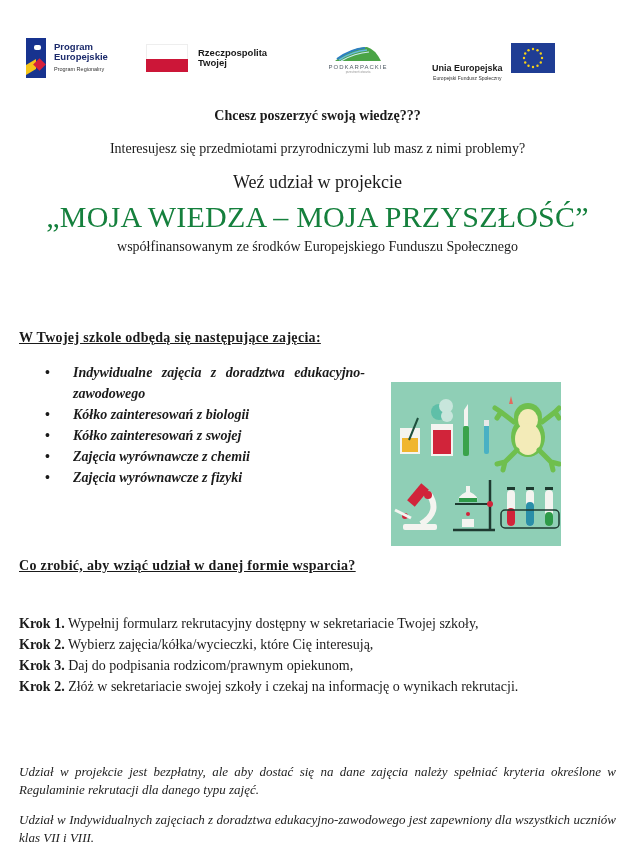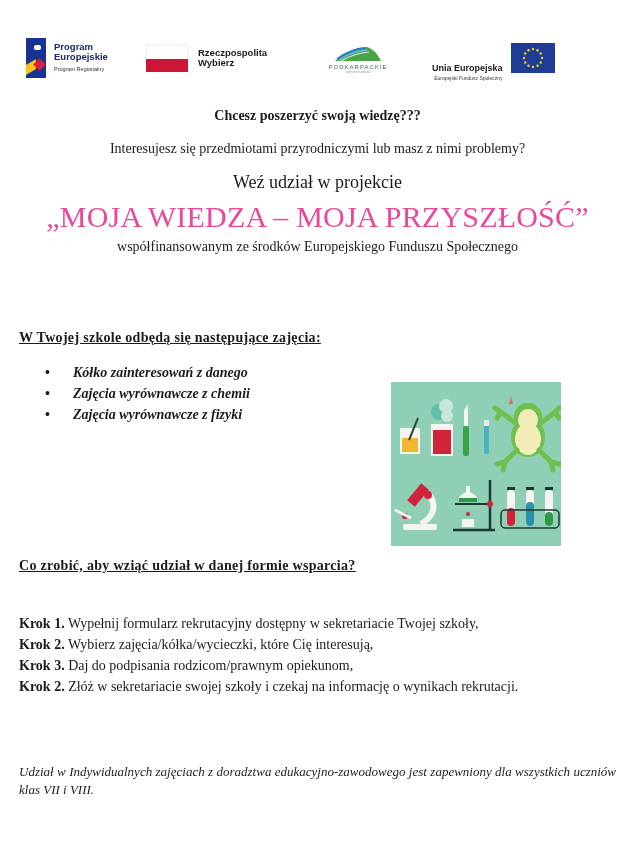--- a/index.html
+++ b/index.html
@@ -23,31 +23,31 @@
   .flag-pl .w { flex: 1; background: #ffffff; border: 1px solid #eee; border-bottom: none; }
   .flag-pl .r { flex: 1; background: #cc1638; }
   .rp-text { font-family: "Liberation Sans", "DejaVu Sans", sans-serif; font-size: 9.5px; font-weight: bold; color: #1a1a1a; line-height: 10px; }
 
   .logo-pk { left: 318px; flex-direction: column; justify-content: center; width: 80px; }
   .pk-mark { width: 50px; height: 20px; }
   .pk-text { font-family: "Liberation Sans", "DejaVu Sans", sans-serif; font-size: 6px; letter-spacing: 1px; color: #55606a; margin-top: 1px; }
   .pk-sub { font-family: "Liberation Sans", "DejaVu Sans", sans-serif; font-size: 3px; color: #999; }
 
   .logo-ue { left: 432px; }
-  .ue-text { font-family: "Liberation Sans", "DejaVu Sans", sans-serif; text-align: right; margin-right: 8px; line-height: 10px; margin-top: 30px; }
+  .ue-text { font-family: "Liberation Sans", "DejaVu Sans", sans-serif; text-align: center; margin-right: 8px; line-height: 10px; margin-top: 30px; }
   .ue-text .t1 { font-size: 9px; font-weight: bold; color: #1a1a1a; display: block; }
   .ue-text .t2 { font-size: 5px; color: #333; display: block; }
   .flag-eu { width: 44px; height: 30px; background: #1f3d94; position: relative; }
 
   
   .center { position: absolute; left: 0; width: 635px; text-align: center; }
   .q { top: 108px; font-size: 14px; font-weight: bold; }
   .intro { top: 141px; font-size: 14px; }
   .take { top: 172px; font-size: 18px; }
-  .title { top: 200px; font-size: 30px; color: #ec4899; letter-spacing: 0.2px; }
+  .title { top: 200px; font-size: 30px; color: #15803d; letter-spacing: 0.2px; }
   .cofund { top: 239px; font-size: 14px; }
 
   
   .sec1-head { position: absolute; left: 19px; top: 330px; font-size: 14px; font-weight: bold; text-decoration: underline; letter-spacing: 0.3px; }
   .activities { position: absolute; left: 45px; top: 362px; width: 320px; list-style: none; }
   .activities li { position: relative; padding-left: 28px; font-size: 14px; font-weight: bold; font-style: italic; line-height: 21px; text-align: justify; }
   .activities li::before { content: "\2022"; position: absolute; left: 0; top: 0; font-style: normal; }
   .activities li.first { text-align-last: left; }
 
   
@@ -81,21 +81,21 @@
     </div>
   </div>
 
   <div class="logo logo-rp">
     <div class="flag-pl">
         <span class="w"></span>
         <span class="r"></span>
       </div>
     <div class="rp-text">
       <div>Rzeczpospolita</div>
-      <div>Wybierz</div>
+      <div>Twojej</div>
     </div>
   </div>
 
   <div class="logo logo-pk">
     <svg class="pk-mark" viewBox="0 0 50 20">
       <path d="M2 18 Q20 4 34 4 Q42 6 48 18 Z" fill="#4aa446"></path>
       <path d="M4 16 Q18 6 32 5" stroke="#2d7fc1" stroke-width="2" fill="none"></path>
       <path d="M6 17 Q20 8 34 7" stroke="#66b8e0" stroke-width="1.5" fill="none"></path>
       <path d="M8 18 Q22 10 36 9" stroke="#cfe9f4" stroke-width="1.2" fill="none"></path>
     </svg>
@@ -129,21 +129,23 @@
 </div>
 
 <div class="center q">Chcesz poszerzyć swoją wiedzę???</div>
 <div class="center intro">Interesujesz się przedmiotami przyrodniczymi lub masz z nimi problemy?</div>
 <div class="center take">Weź udział w projekcie</div>
 <div class="center title">„MOJA WIEDZA – MOJA PRZYSZŁOŚĆ”</div>
 <div class="center cofund">współfinansowanym ze środków Europejskiego Funduszu Społecznego</div>
 
 <div class="sec1-head">W Twojej szkole odbędą się następujące zajęcia:</div>
 <ul class="activities">
-  <li>Kółko zainteresowań z danego</li>
+  <li class="first">Indywidualne zajęcia z doradztwa edukacyjno-zawodowego</li>
+  <li>Kółko zainteresowań z biologii</li>
+  <li>Kółko zainteresowań z swojej</li>
   <li>Zajęcia wyrównawcze z chemii</li>
   <li>Zajęcia wyrównawcze z fizyki</li>
 </ul>
 
 <svg class="illus" viewBox="0 0 170 164">
   <rect width="170" height="164" fill="#8fcfb6"></rect>
 
   <g>
     <circle cx="48" cy="30" r="8" fill="#5fbfa8"></circle>
     <circle cx="55" cy="24" r="7" fill="#c8e6dc"></circle>
@@ -219,14 +221,15 @@
 
 <div class="sec2-head">Co zrobić, aby wziąć udział w danej formie wsparcia?</div>
 <div class="steps">
   <span class="step"><b>Krok 1.</b><span> Wypełnij formularz rekrutacyjny dostępny w sekretariacie Twojej szkoły,</span></span>
   <span class="step"><b>Krok 2.</b><span> Wybierz zajęcia/kółka/wycieczki, które Cię interesują,</span></span>
   <span class="step"><b>Krok 3.</b><span> Daj do podpisania rodzicom/prawnym opiekunom,</span></span>
   <span class="step last"><b>Krok 2.</b><span> Złóż w sekretariacie swojej szkoły i czekaj na informację o wynikach rekrutacji.</span></span>
 </div>
 
 <div class="notes">
+  <p>Udział w projekcie jest bezpłatny, ale aby dostać się na dane zajęcia należy spełniać kryteria określone w Regulaminie rekrutacji dla danego typu zajęć.</p>
   <p>Udział w Indywidualnych zajęciach z doradztwa edukacyjno-zawodowego jest zapewniony dla wszystkich uczniów klas VII i VIII.</p>
 </div>
 
 </body></html>

